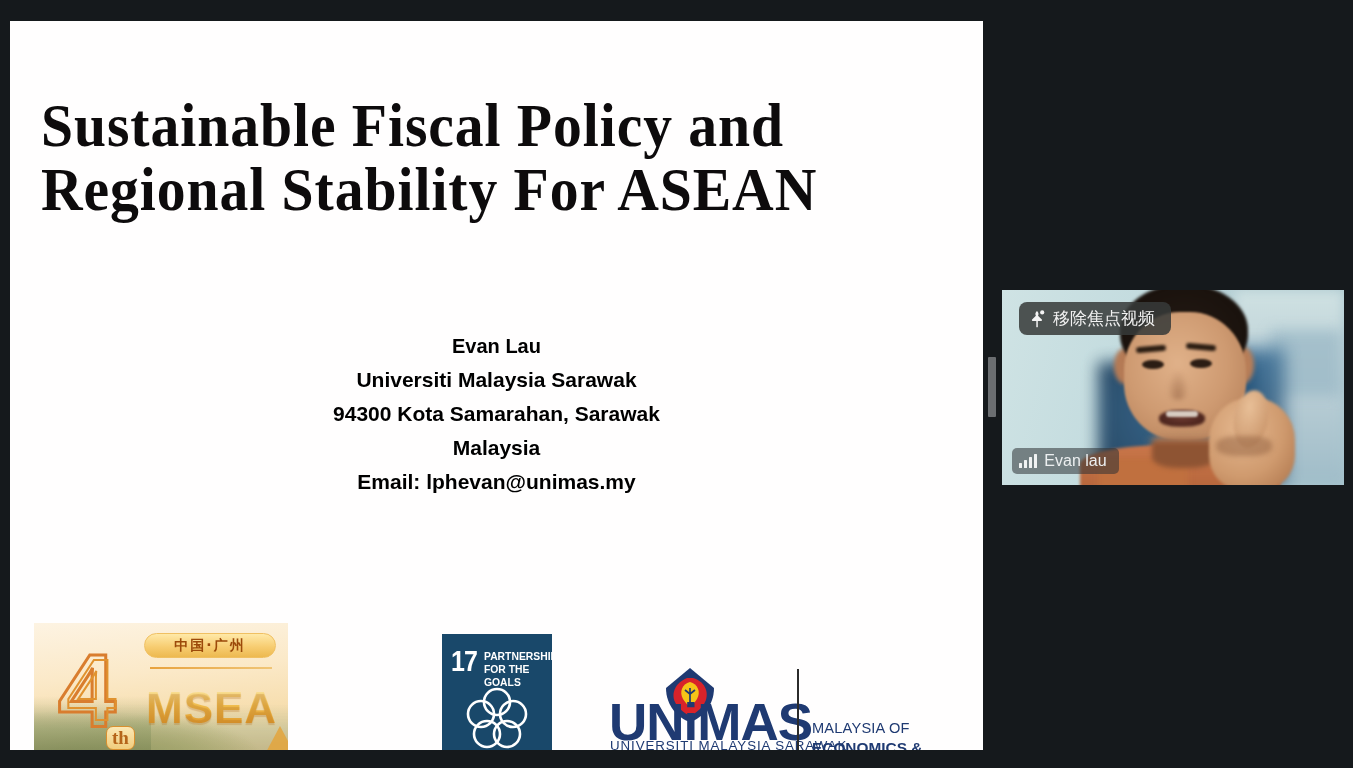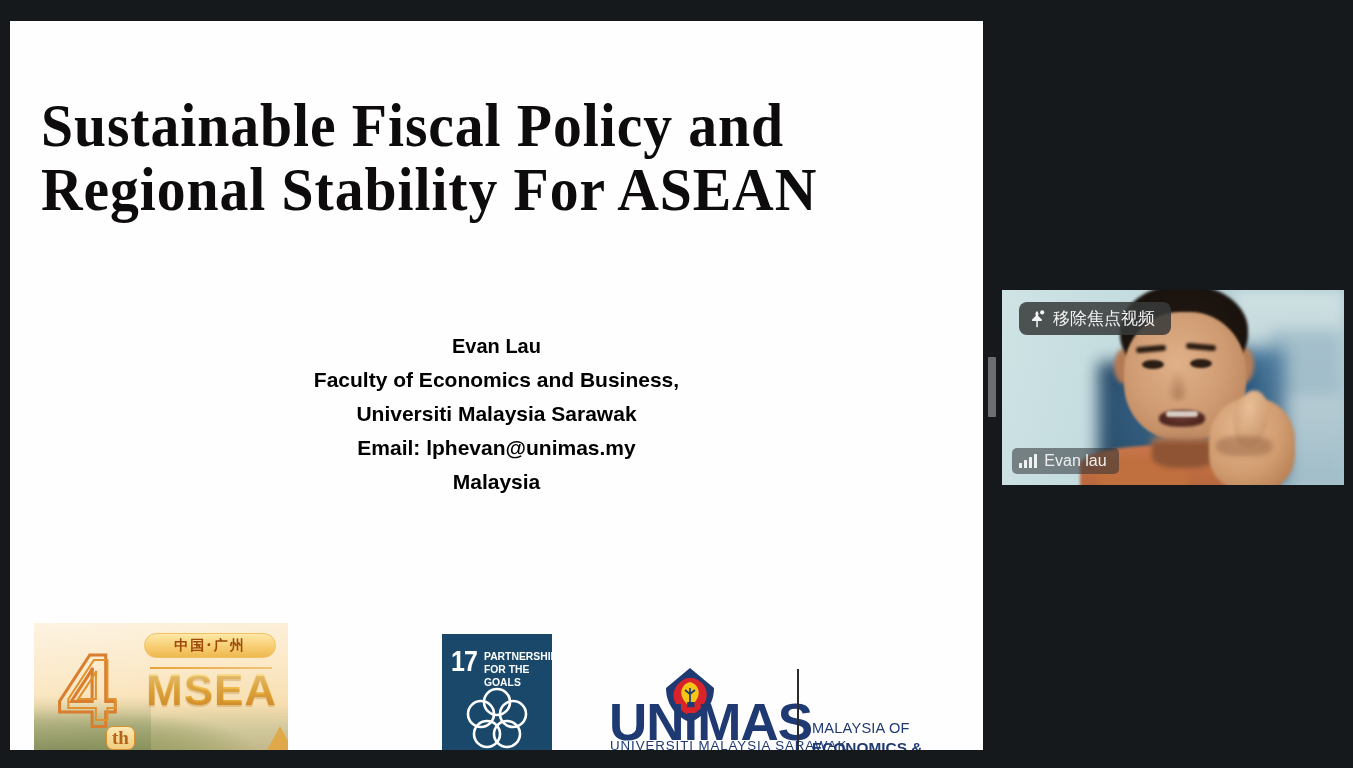--- a/index.html
+++ b/index.html
@@ -107,21 +107,21 @@
   .msea-cn-badge span {
     font-size:14px; font-weight:700; color:#9c4a0a;
     letter-spacing:2px;
     font-family:"DejaVu Sans", sans-serif;
   }
   .msea-rule {
     position:absolute; left:116px; top:44px; width:122px; height:1.6px;
     background:linear-gradient(90deg,#e8a23d,#f0c576);
   }
   .msea-word {
-    position:absolute; left:112px; top:46px;
+    position:absolute; left:112px; top:64px;
     font-family:"Liberation Sans", sans-serif;
     font-size:44px; font-weight:700; line-height:41px;
     letter-spacing:1px;
     background:linear-gradient(180deg,#fce9a9 0%,#f0bd4e 45%,#dd9326 100%);
     -webkit-background-clip:text; background-clip:text;
     color:transparent;
     text-shadow:0 2px 1px rgba(176,110,30,.30);
   }
   .msea-year {
     position:absolute; left:112px; top:90px;
@@ -368,24 +368,24 @@
 </head>
 <body>
 
 <div id="slide">
 
   <div id="slide-title">Sustainable Fiscal Policy and
 Regional Stability For ASEAN</div>
 
   <div id="author-block">
     <span class="line name">Evan Lau</span>
-    <span class="line affil">Faculty of Economics and Business,</span>
     <span class="line affil">Universiti Malaysia Sarawak</span>
+    <span class="line">94300 Kota Samarahan, Sarawak</span>
+    <span class="line">Malaysia</span>
     <span class="line">Email: lphevan@unimas.my</span>
-    <span class="line">Malaysia</span>
   </div>
 
   <div id="msea-logo">
     <div id="msea-photo"></div>
     <div id="msea-photo2"></div>
     <div class="msea-four">4</div>
     <div class="msea-four2">4</div>
     <div class="msea-th">th</div>
     <div class="msea-cn-badge">
       <span>中国·广州</span>

